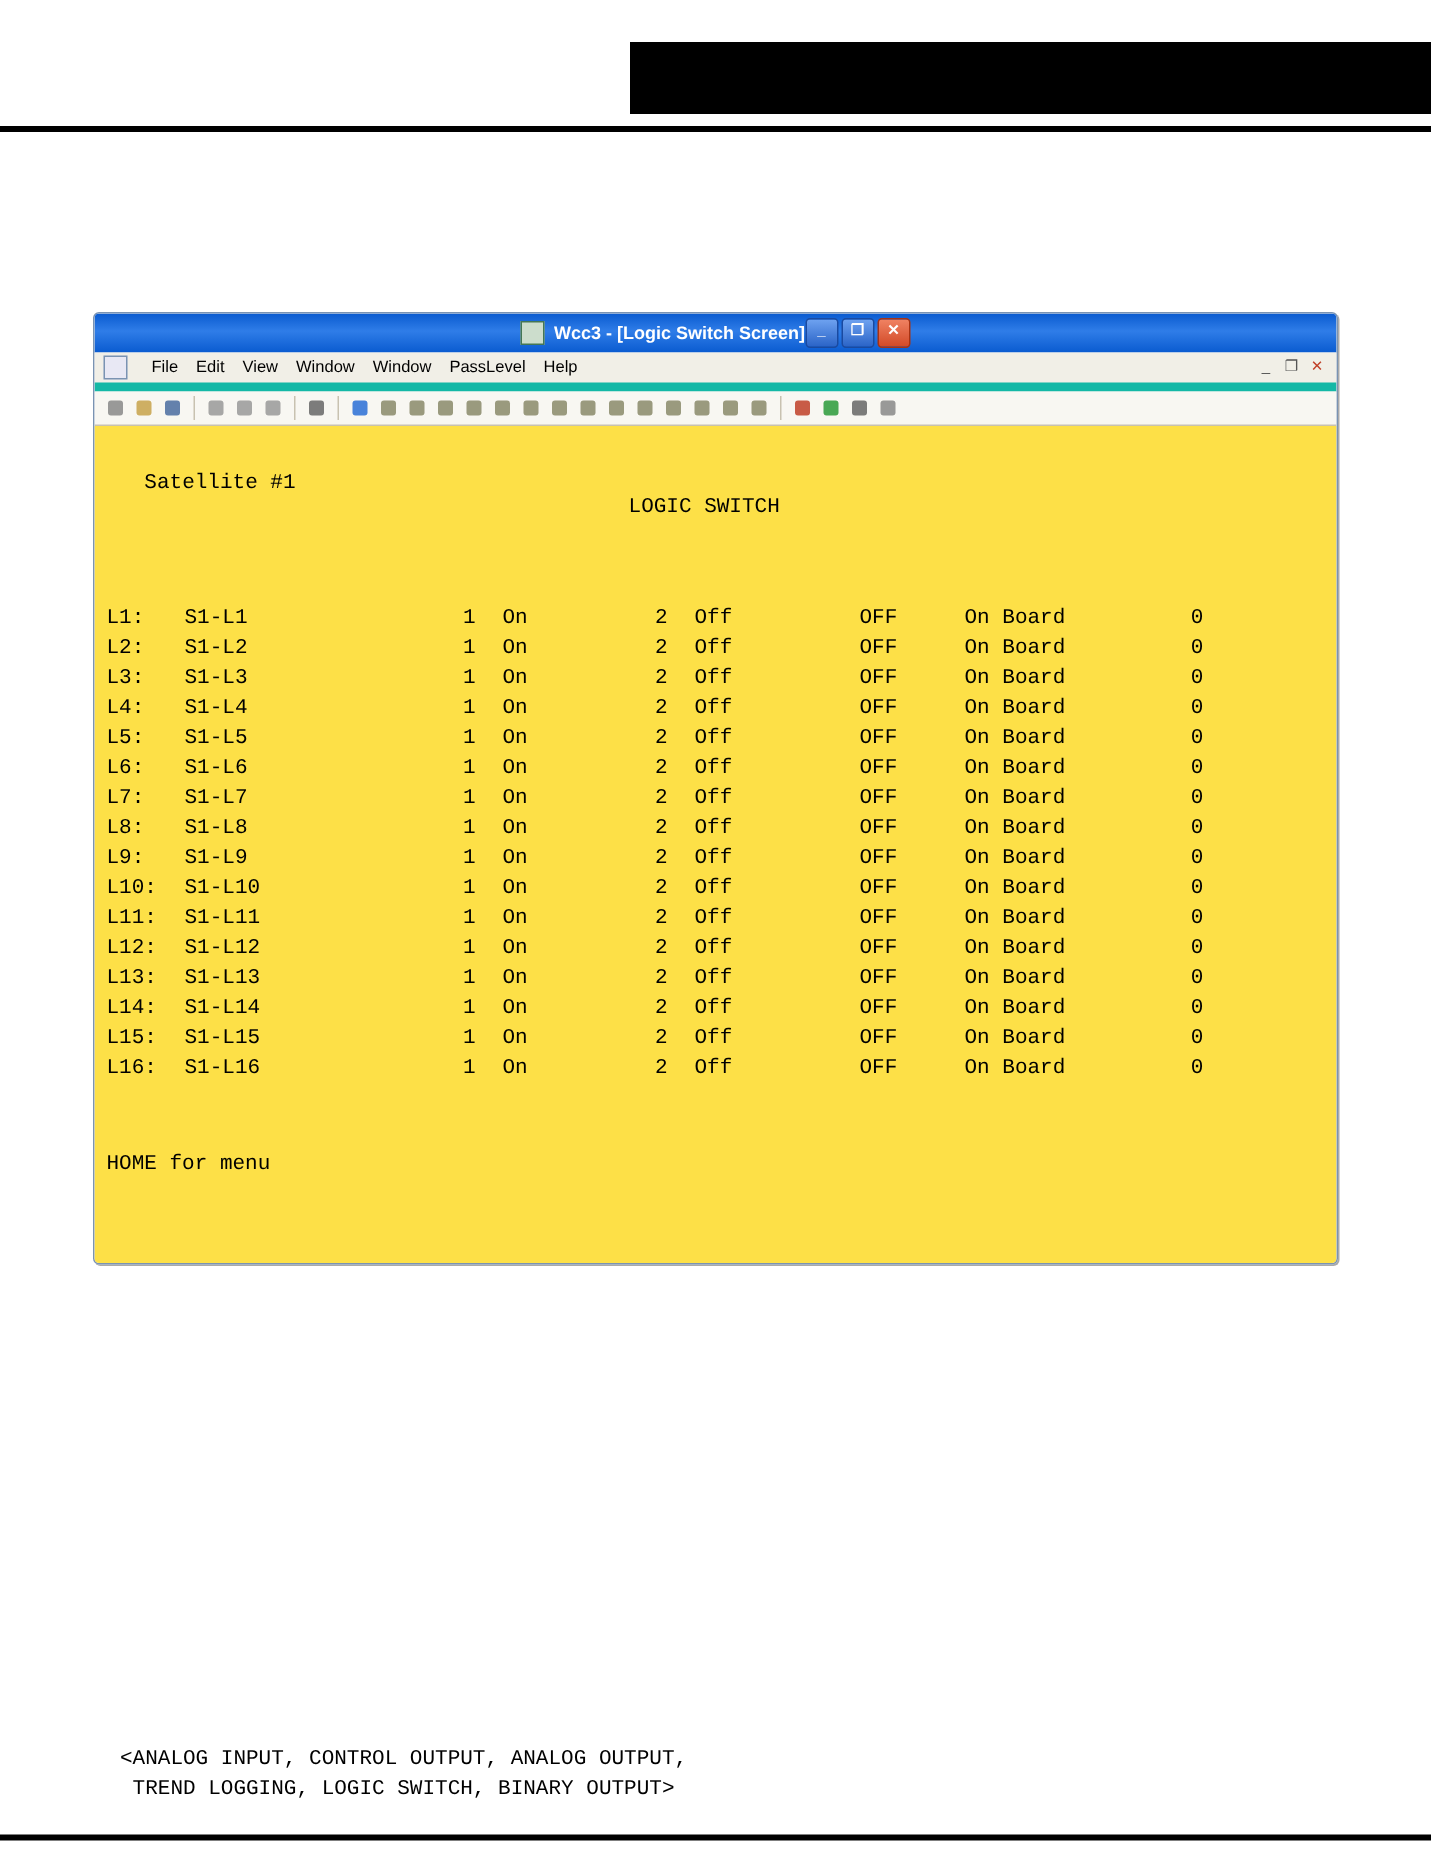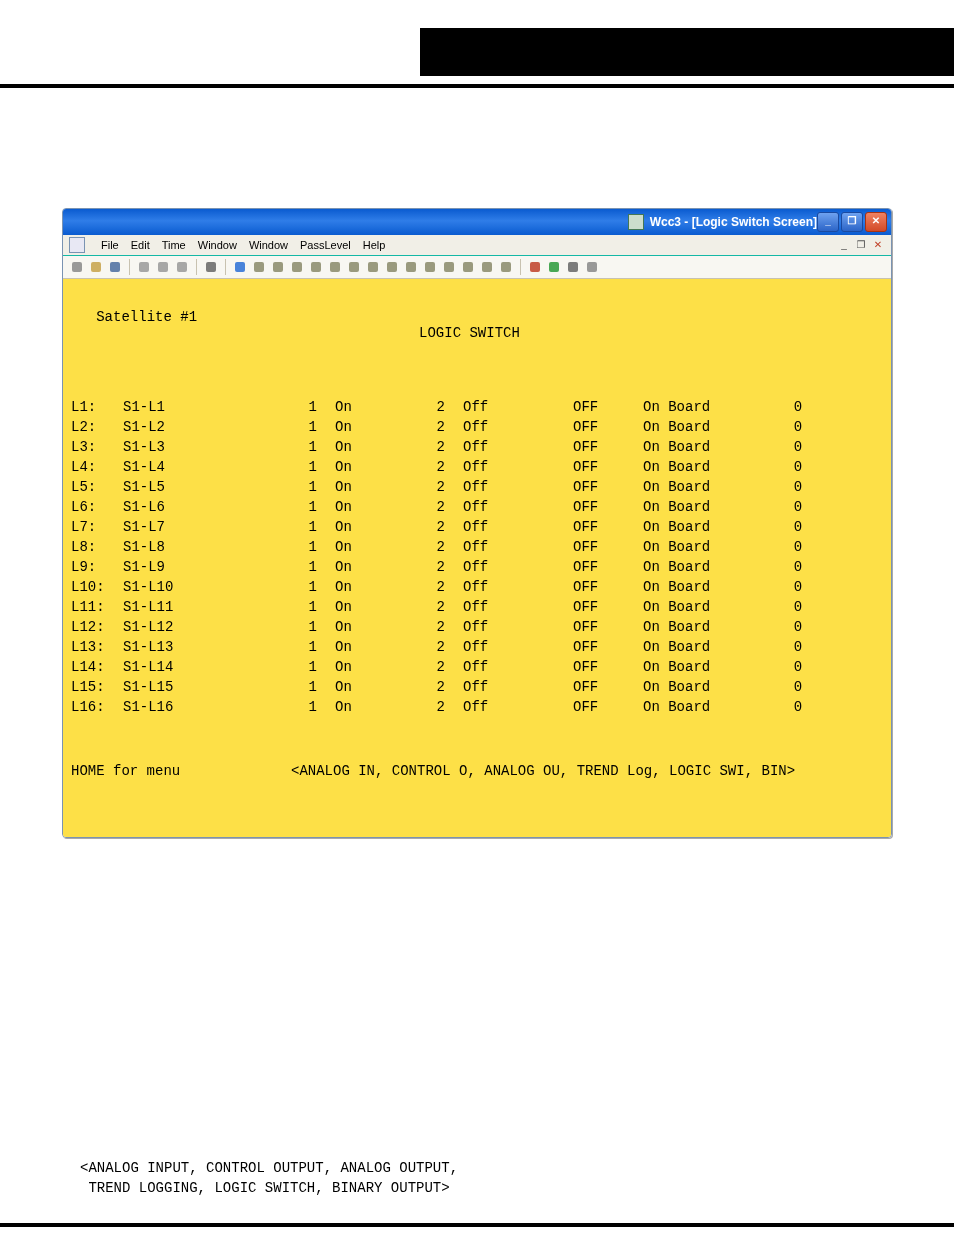--- a/index.html
+++ b/index.html
@@ -41,21 +41,21 @@
   }
   .titlebar {
     background: linear-gradient(to bottom, #0a5bd0 0%, #2f7de8 45%, #0a5bd0 100%);
     color: #fff;
     font-weight: bold;
     font-family: Tahoma, sans-serif;
     font-size: 12px;
     padding: 3px 4px;
     display: flex;
     align-items: center;
-    justify-content: flex-end;
+    justify-content: center;
   }
   .titlebar .left {
     display: flex;
     align-items: center;
     gap: 6px;
   }
   .winicon {
     width: 14px; height: 14px;
     background: #cdc;
     border: 1px solid #475;
@@ -76,21 +76,21 @@
     text-align: center;
     font-family: Tahoma, sans-serif;
   }
   .titlebtn.close {
     background: linear-gradient(to bottom, #f08262, #d24a28);
     border-color: #a83212;
   }
   .menubar {
     background: #f1efe7;
     padding: 2px 6px;
-    border-bottom: 1px solid #14b8a6;
+    border-bottom: 6px solid #14b8a6;
     display: flex;
     align-items: center;
     justify-content: space-between;
     font-family: Tahoma, sans-serif;
   }
   .menubar .menus {
     display: flex;
     gap: 12px;
     align-items: center;
   }
@@ -220,21 +220,21 @@
         <div class="titlebtn"><span>❐</span></div>
         <div class="titlebtn close"><span>✕</span></div>
       </div>
     </div>
 
     <div class="menubar">
       <div class="menus">
         <span class="docicon"></span>
         <span>File</span>
         <span>Edit</span>
-        <span>Time</span>
+        <span>View</span>
         <span>Window</span>
         <span>Window</span>
         <span>PassLevel</span>
         <span>Help</span>
       </div>
       <div class="childwin">
         <div class="cbtn"><span>_</span></div>
         <div class="cbtn"><span>❐</span></div>
         <div class="cbtn x"><span>✕</span></div>
       </div>
@@ -379,21 +379,20 @@
 
     <div class="content">
 <div class="hdr">
   <span class="hdr1">   <span>Satellite #1</span></span>
   <span class="hdr2">               <span>LOGIC SWITCH</span></span>
 </div>
 <div style="height:14px"></div>
 <div id="rows"><div class="row"><span class="c-label">L1: </span><span class="c-desc">S1-L1</span><span class="c-onmk">1</span><span class="c-onmv">On</span><span class="c-offmk">2</span><span class="c-offmv">Off</span><span class="c-cur">OFF</span><span class="c-cfg">On Board</span><span class="c-td">0</span></div><div class="row"><span class="c-label">L2: </span><span class="c-desc">S1-L2</span><span class="c-onmk">1</span><span class="c-onmv">On</span><span class="c-offmk">2</span><span class="c-offmv">Off</span><span class="c-cur">OFF</span><span class="c-cfg">On Board</span><span class="c-td">0</span></div><div class="row"><span class="c-label">L3: </span><span class="c-desc">S1-L3</span><span class="c-onmk">1</span><span class="c-onmv">On</span><span class="c-offmk">2</span><span class="c-offmv">Off</span><span class="c-cur">OFF</span><span class="c-cfg">On Board</span><span class="c-td">0</span></div><div class="row"><span class="c-label">L4: </span><span class="c-desc">S1-L4</span><span class="c-onmk">1</span><span class="c-onmv">On</span><span class="c-offmk">2</span><span class="c-offmv">Off</span><span class="c-cur">OFF</span><span class="c-cfg">On Board</span><span class="c-td">0</span></div><div class="row"><span class="c-label">L5: </span><span class="c-desc">S1-L5</span><span class="c-onmk">1</span><span class="c-onmv">On</span><span class="c-offmk">2</span><span class="c-offmv">Off</span><span class="c-cur">OFF</span><span class="c-cfg">On Board</span><span class="c-td">0</span></div><div class="row"><span class="c-label">L6: </span><span class="c-desc">S1-L6</span><span class="c-onmk">1</span><span class="c-onmv">On</span><span class="c-offmk">2</span><span class="c-offmv">Off</span><span class="c-cur">OFF</span><span class="c-cfg">On Board</span><span class="c-td">0</span></div><div class="row"><span class="c-label">L7: </span><span class="c-desc">S1-L7</span><span class="c-onmk">1</span><span class="c-onmv">On</span><span class="c-offmk">2</span><span class="c-offmv">Off</span><span class="c-cur">OFF</span><span class="c-cfg">On Board</span><span class="c-td">0</span></div><div class="row"><span class="c-label">L8: </span><span class="c-desc">S1-L8</span><span class="c-onmk">1</span><span class="c-onmv">On</span><span class="c-offmk">2</span><span class="c-offmv">Off</span><span class="c-cur">OFF</span><span class="c-cfg">On Board</span><span class="c-td">0</span></div><div class="row"><span class="c-label">L9: </span><span class="c-desc">S1-L9</span><span class="c-onmk">1</span><span class="c-onmv">On</span><span class="c-offmk">2</span><span class="c-offmv">Off</span><span class="c-cur">OFF</span><span class="c-cfg">On Board</span><span class="c-td">0</span></div><div class="row"><span class="c-label">L10:</span><span class="c-desc">S1-L10</span><span class="c-onmk">1</span><span class="c-onmv">On</span><span class="c-offmk">2</span><span class="c-offmv">Off</span><span class="c-cur">OFF</span><span class="c-cfg">On Board</span><span class="c-td">0</span></div><div class="row"><span class="c-label">L11:</span><span class="c-desc">S1-L11</span><span class="c-onmk">1</span><span class="c-onmv">On</span><span class="c-offmk">2</span><span class="c-offmv">Off</span><span class="c-cur">OFF</span><span class="c-cfg">On Board</span><span class="c-td">0</span></div><div class="row"><span class="c-label">L12:</span><span class="c-desc">S1-L12</span><span class="c-onmk">1</span><span class="c-onmv">On</span><span class="c-offmk">2</span><span class="c-offmv">Off</span><span class="c-cur">OFF</span><span class="c-cfg">On Board</span><span class="c-td">0</span></div><div class="row"><span class="c-label">L13:</span><span class="c-desc">S1-L13</span><span class="c-onmk">1</span><span class="c-onmv">On</span><span class="c-offmk">2</span><span class="c-offmv">Off</span><span class="c-cur">OFF</span><span class="c-cfg">On Board</span><span class="c-td">0</span></div><div class="row"><span class="c-label">L14:</span><span class="c-desc">S1-L14</span><span class="c-onmk">1</span><span class="c-onmv">On</span><span class="c-offmk">2</span><span class="c-offmv">Off</span><span class="c-cur">OFF</span><span class="c-cfg">On Board</span><span class="c-td">0</span></div><div class="row"><span class="c-label">L15:</span><span class="c-desc">S1-L15</span><span class="c-onmk">1</span><span class="c-onmv">On</span><span class="c-offmk">2</span><span class="c-offmv">Off</span><span class="c-cur">OFF</span><span class="c-cfg">On Board</span><span class="c-td">0</span></div><div class="row"><span class="c-label">L16:</span><span class="c-desc">S1-L16</span><span class="c-onmk">1</span><span class="c-onmv">On</span><span class="c-offmk">2</span><span class="c-offmv">Off</span><span class="c-cur">OFF</span><span class="c-cfg">On Board</span><span class="c-td">0</span></div></div>
 <div class="footer-line">
   <span class="fa"><span>HOME for menu</span></span>
-  <span>&lt;ANALOG IN, CONTROL O, ANALOG OU, TREND Log, LOGIC SWI, BIN&gt;</span>
 </div>
     </div>
   </div>
 
   <div class="below-text">
 <span>&lt;ANALOG INPUT, CONTROL OUTPUT, ANALOG OUTPUT,</span>
 <span> TREND LOGGING, LOGIC SWITCH, BINARY OUTPUT&gt;</span>
   </div>
 
   <div class="bottom-sep"></div>

